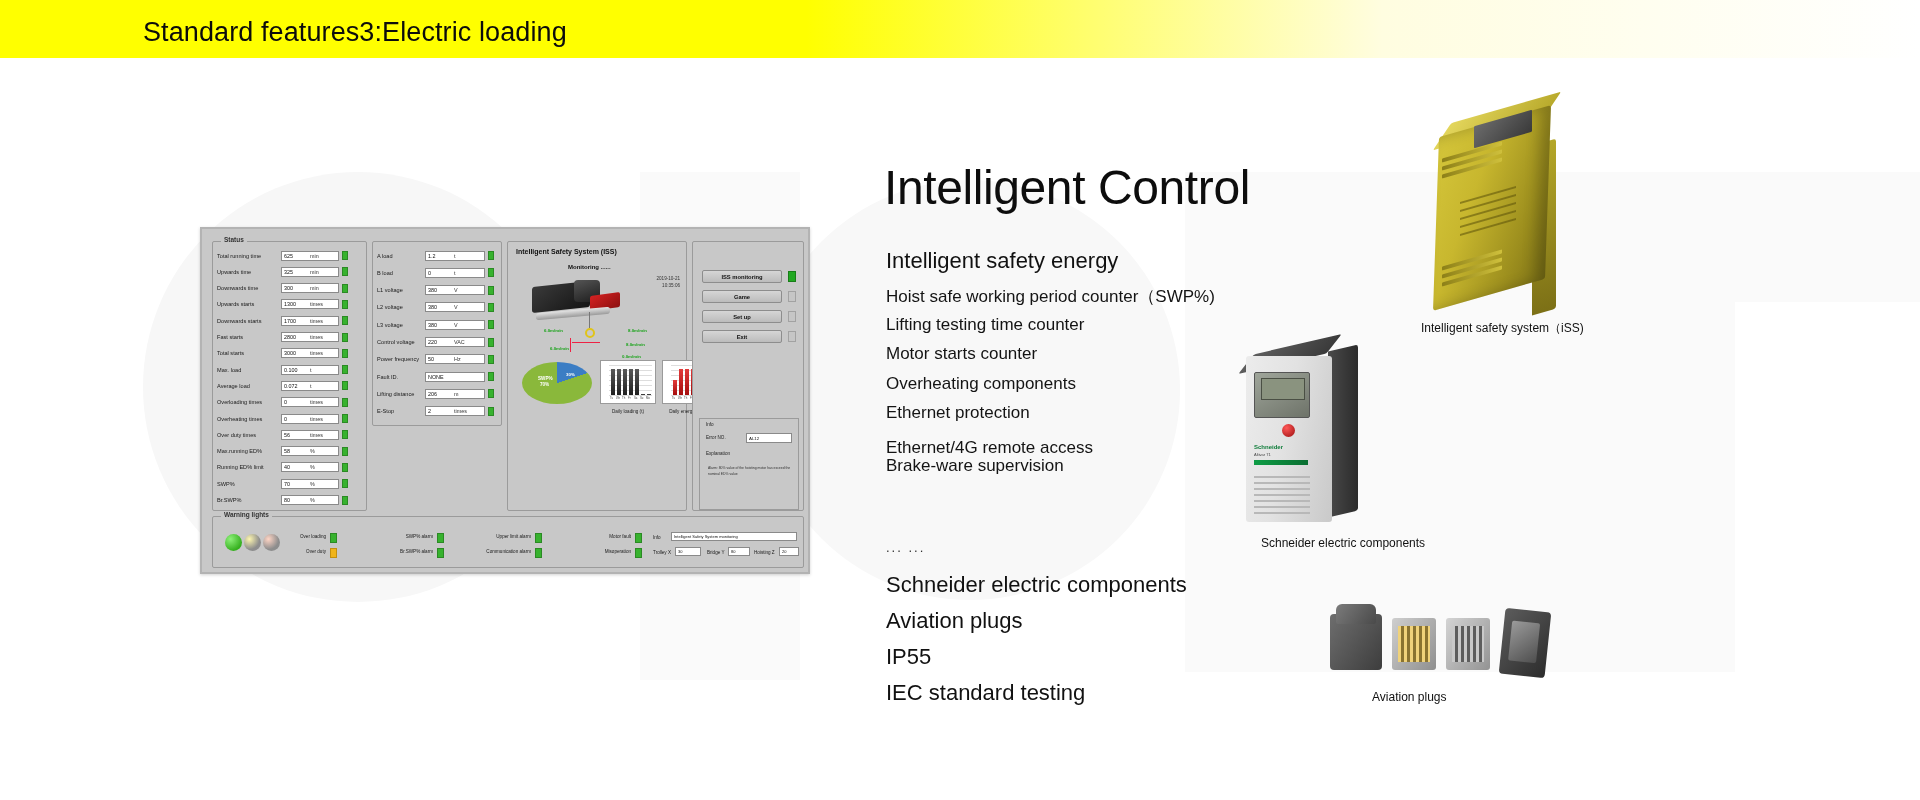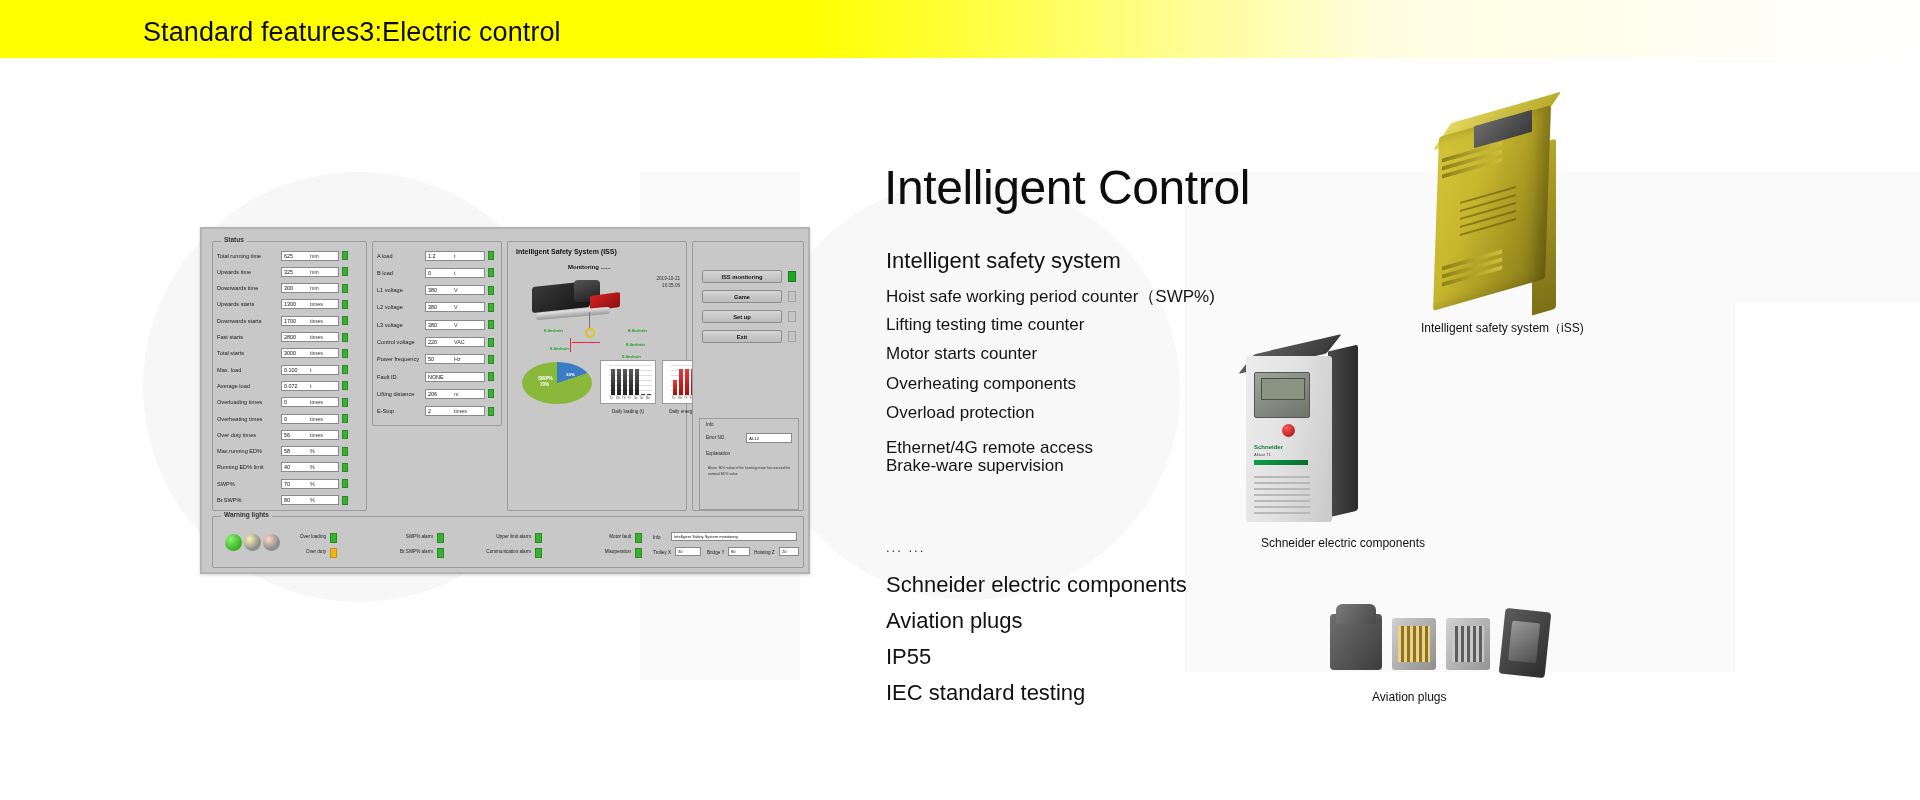--- a/index.html
+++ b/index.html
@@ -351,21 +351,21 @@
 </head>
 <body>
 
 <div class="bg-circle"></div>
 <div class="bg-rect-a"></div>
 <div class="bg-circle-2"></div>
 <div class="bg-rect-b"></div>
 <div class="bg-rect-c"></div>
 
 <div class="banner">
-  <div class="banner-title">Standard features3:Electric control</div>
+  <div class="banner-title">Standard features3:Electric loading</div>
 </div>
 
 <div class="hmi">
  <div class="hmi-inner">
 
   <div class="grp g-status">
     <div class="grp-label">Status</div>
     <div id="status-rows">
           <div class="row" style="top: 7px;">
             <span class="lbl">Total running time</span>
@@ -726,27 +726,27 @@
     <div class="wlab" style="left:494px; top:33px;">Bridge Y</div>
     <div class="wfield" style="left:515px; top:30px; width:22px;">80</div>
     <div class="wlab" style="left:541px; top:33px;">Hoisting Z</div>
     <div class="wfield" style="left:566px; top:30px; width:20px;">20</div>
   </div>
 
  </div>
 </div>
 
 <div class="headline">Intelligent Control</div>
-<div class="subhead">Intelligent safety system</div>
+<div class="subhead">Intelligent safety energy</div>
 <div id="feature-list">
     <div class="feat" style="top: 285px;">Hoist safe working period counter（SWP%)</div>
     <div class="feat" style="top: 314.5px;">Lifting testing time counter</div>
     <div class="feat" style="top: 344px;">Motor starts counter</div>
     <div class="feat" style="top: 373.5px;">Overheating components</div>
-    <div class="feat" style="top: 403px;">Overload protection</div>
+    <div class="feat" style="top: 403px;">Ethernet protection</div>
     <div class="feat" style="top: 456px;">Brake-ware supervision</div>
     <div class="feat" style="top: 438px;">Ethernet/4G remote access</div>
   </div>
 <div class="ellipsis" style="top:540px;">... ...</div>
 <div id="big-item-list">
     <div class="bigitem" style="top: 572px;">Schneider electric components</div>
     <div class="bigitem" style="top: 608px;">Aviation plugs</div>
     <div class="bigitem" style="top: 644px;">IP55</div>
     <div class="bigitem" style="top: 680px;">IEC standard testing</div>
   </div>

